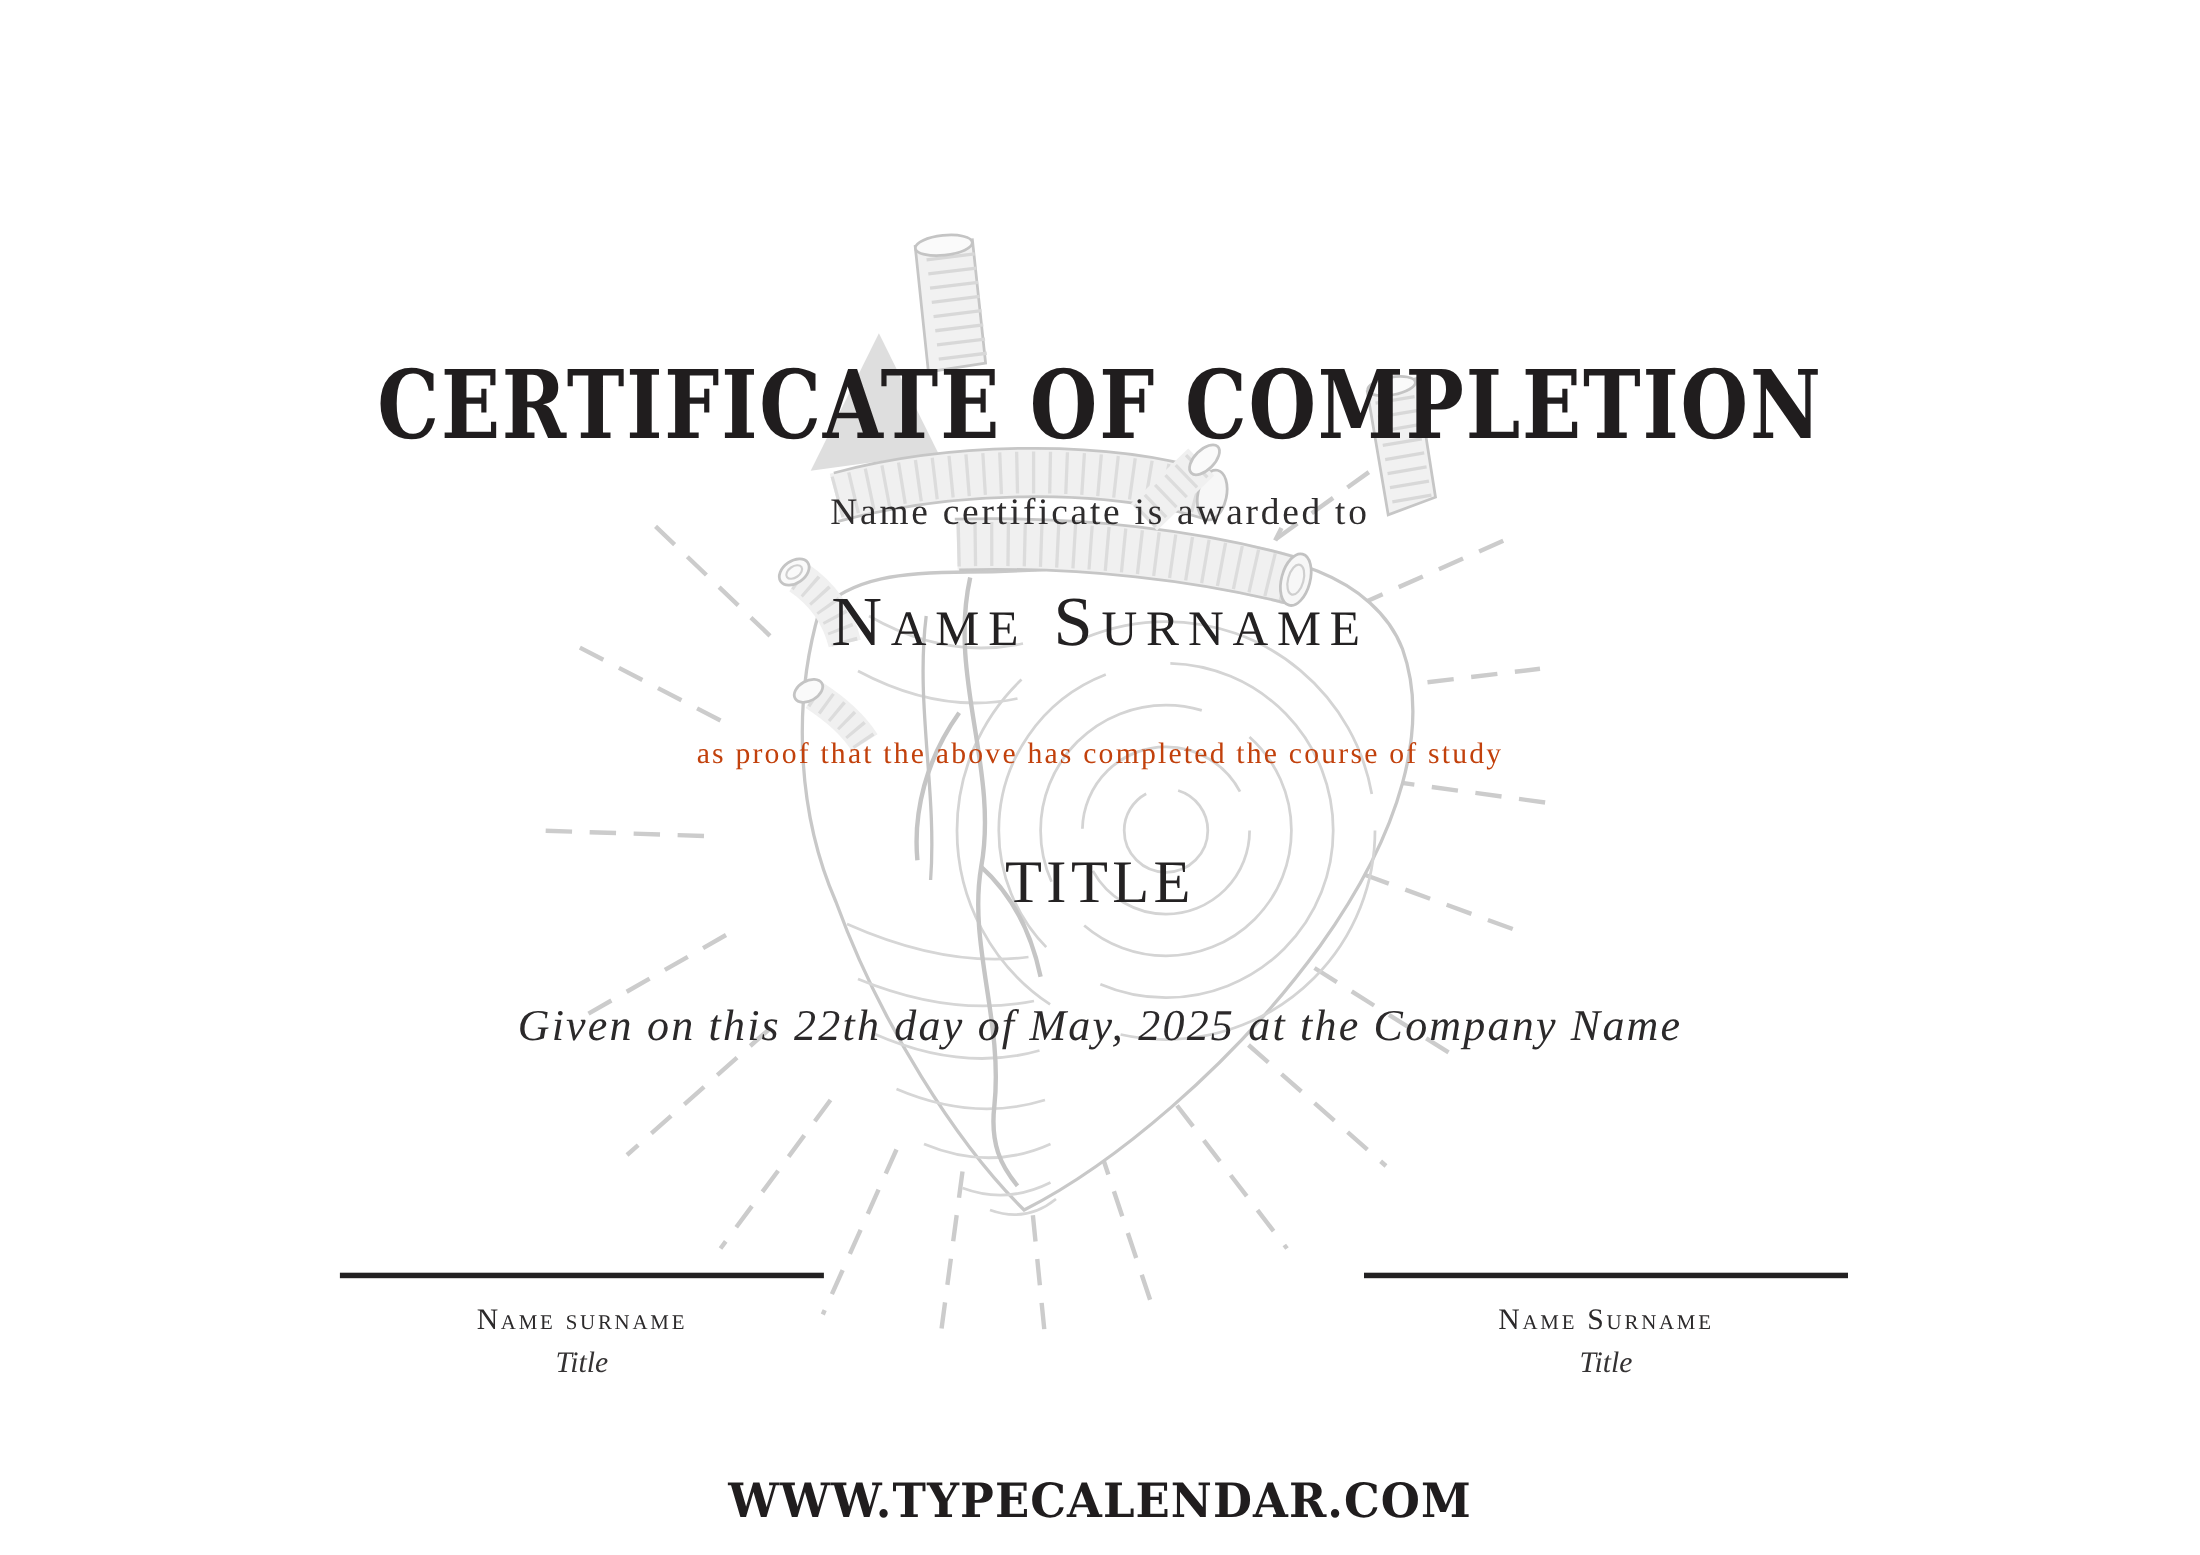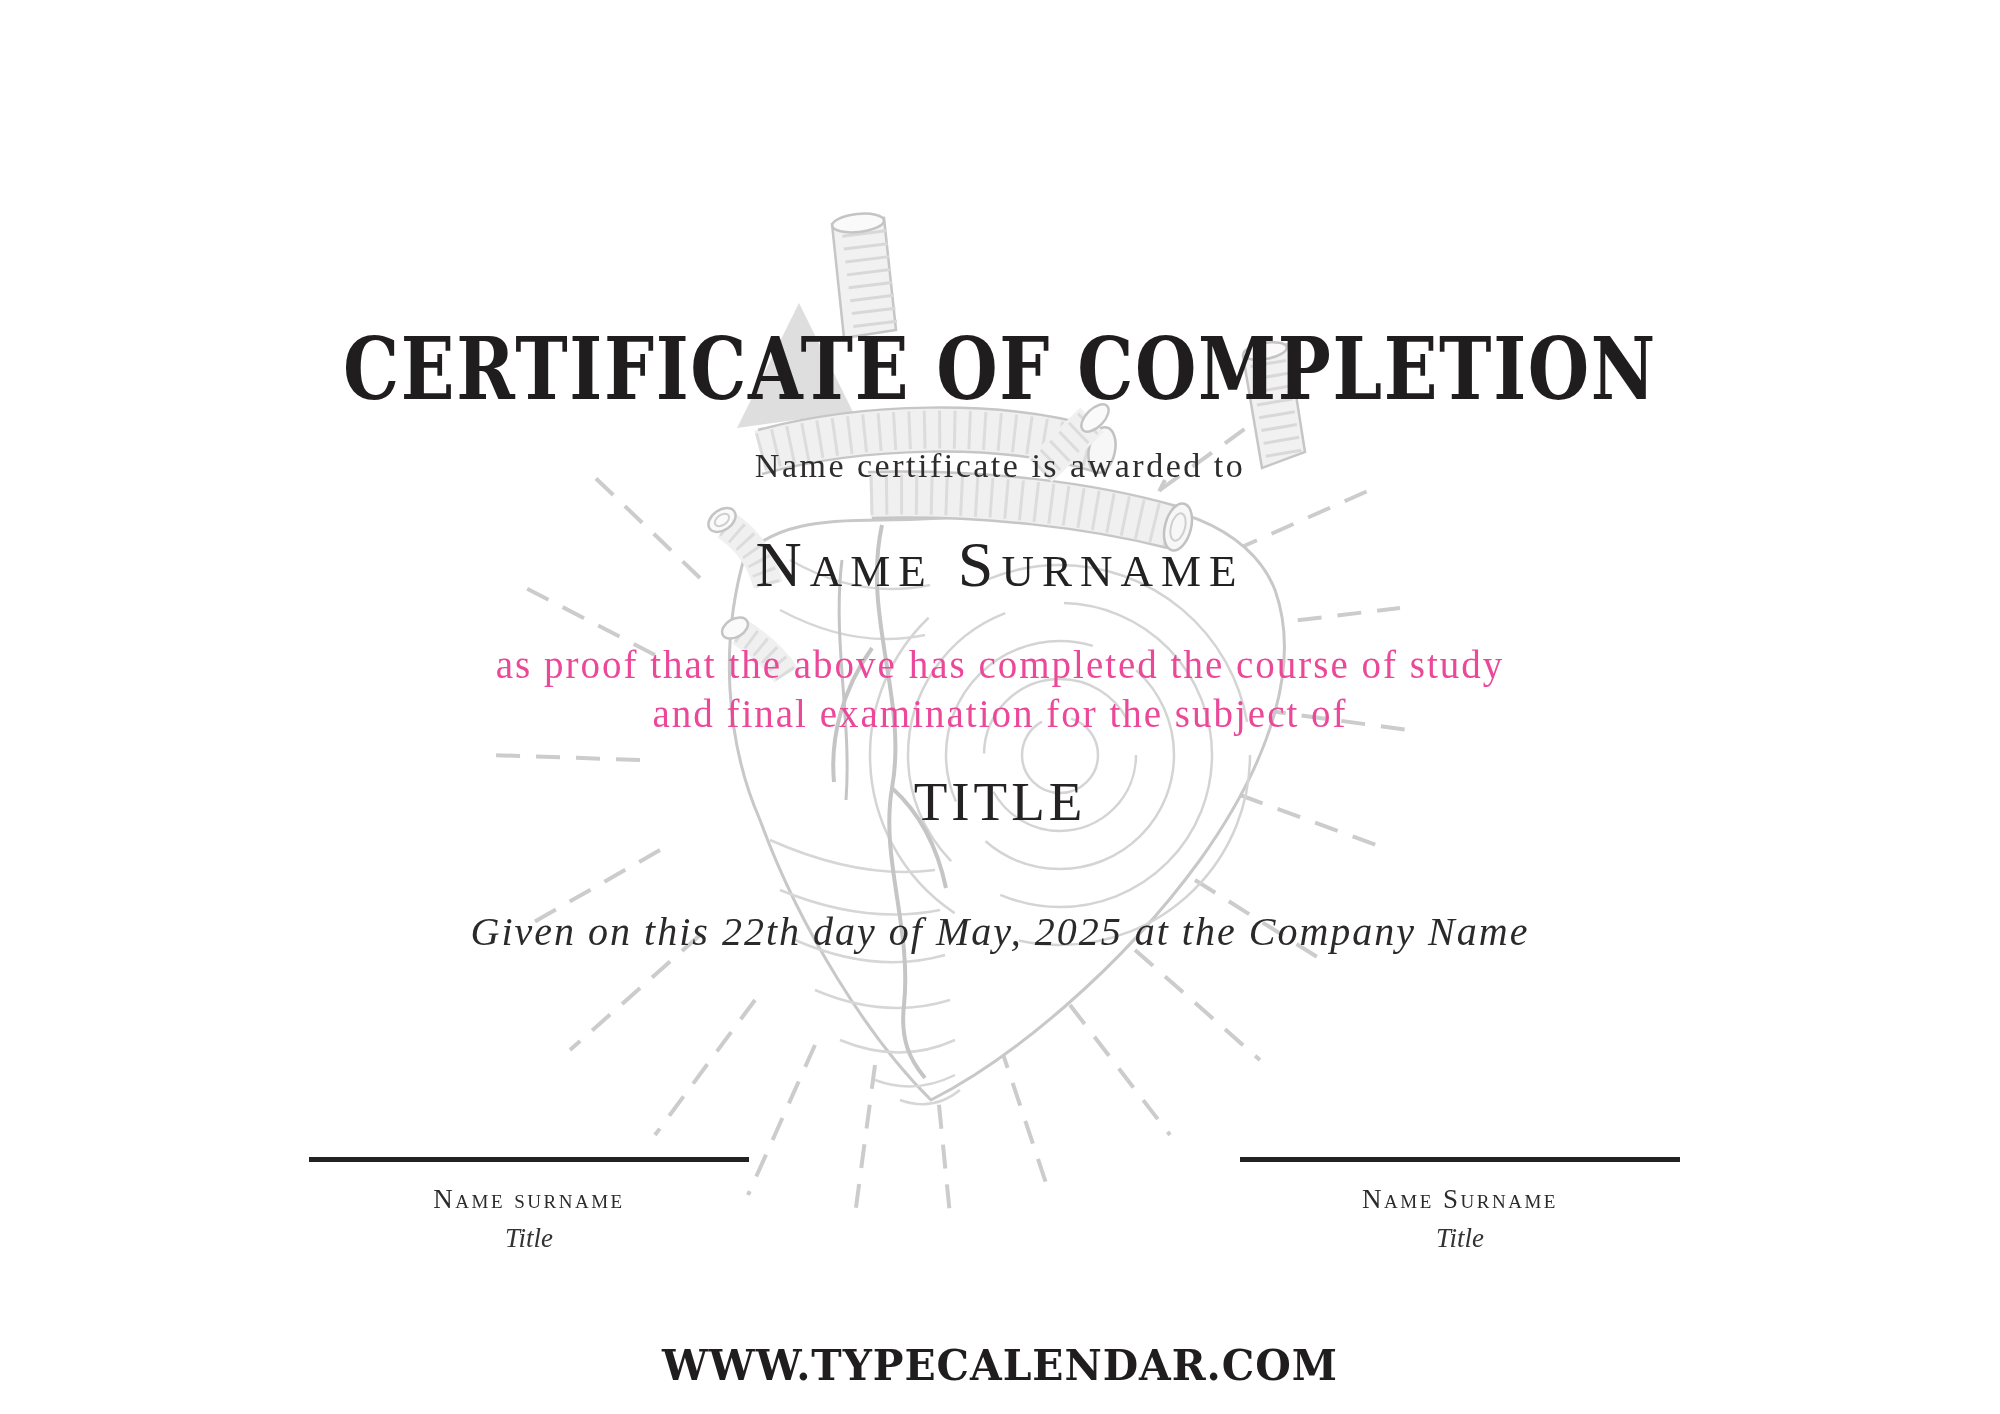--- a/index.html
+++ b/index.html
@@ -31,25 +31,25 @@
     color:#2e2c2d;
   }
   .recipient{
     top:528px;
     font-size:64px;
     font-variant:small-caps;
     letter-spacing:8px;
     color:#232122;
   }
   .bodytext{
-    top:640px;
-    font-size:39px;
+    top:661px;
+    font-size:27px;
     line-height:49px;
     letter-spacing:2px;
-    color:#ec4899;
+    color:#c2410c;
   }
   .subject{
     top:770px;
     font-size:55px;
     letter-spacing:4px;
     color:#242223;
   }
   .dateline{
     top:908px;
     font-size:40px;
@@ -193,21 +193,20 @@
   </svg>
 
   <div class="layer title">CERTIFICATE OF COMPLETION</div>
 
   <div class="layer subtitle">Name certificate is awarded to</div>
 
   <div class="layer recipient">Name Surname</div>
 
   <div class="layer bodytext">
     <div>as proof that the above has completed the course of study</div>
-    <div>and final examination for the subject of</div>
   </div>
 
   <div class="layer subject">TITLE</div>
 
   <div class="layer dateline">Given on this 22th day of May, 2025 at the Company Name</div>
 
   <div class="sig sig-left">
     <div class="sig-line"></div>
     <div class="sig-name">Name surname</div>
     <div class="sig-title">Title</div>

